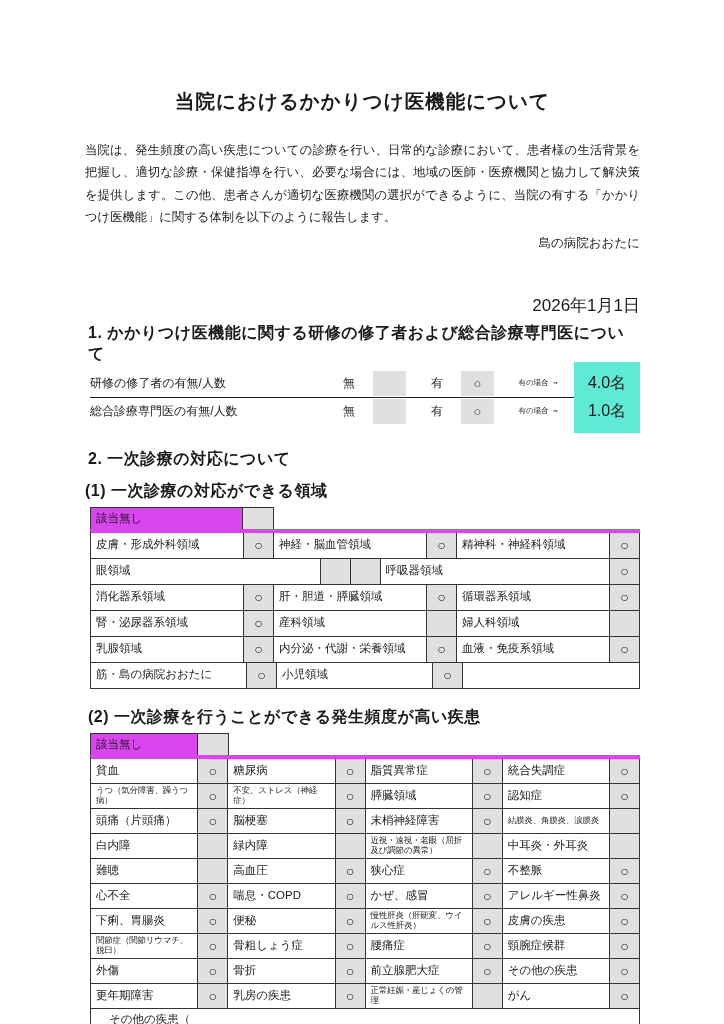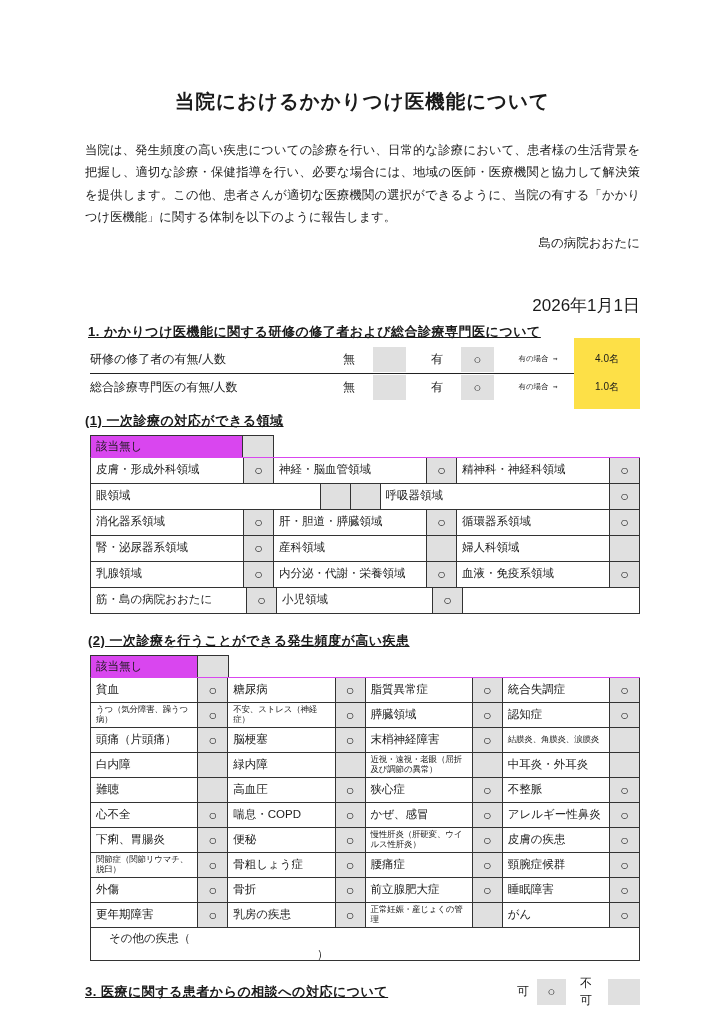--- a/index.html
+++ b/index.html
@@ -7,45 +7,45 @@
   .page {
     width:724px; height:1024px; background:#ffffff; color:#1a1a1a;
     font-family:"Liberation Sans","DejaVu Sans",sans-serif;
     padding:88px 84px 0 85px; overflow:hidden; position:relative;
   }
   .title { font-size:19.5px; font-weight:bold; text-align:center; margin:0; letter-spacing:1px; }
   .intro { margin:24px 0 0 0; font-size:12.3px; line-height:1.82; text-align:justify; }
   .rightline { text-align:right; }
   .hospital { margin-top:6px; font-size:12.5px; }
   .date { margin-top:42px; font-size:17px; }
-  .h { font-size:13px; font-weight:bold; letter-spacing:0.5px;text-decoration:underline; }
+  .h { font-size:16px; font-weight:bold; letter-spacing:0.5px; }
   .h1 { margin-top:6px; margin-left:3px; }
   .h2 { margin-top:24px; margin-left:3px; }
   .sub { margin-top:11px; font-weight:bold; }
 
   
   .s1table { margin:5px 0 0 5px; width:550px; }
   .s1row { display:flex; align-items:center; height:27px; font-size:12px; }
   .s1label { flex:1; }
   .s1opt { width:30px; }
   .gcell { width:33px; height:25px; background:#e0e0e0; display:flex; align-items:center; justify-content:center; font-size:13px; }
   .s1yu { margin-left:25px; }
   .s1cond { width:60px; font-size:7.5px; text-align:center; margin:0 6px 0 14px; white-space:nowrap;font-family:Liberation Mono, monospace; }
-  .s1count { width:66px; height:43px; background:#fde047; display:flex; align-items:center; justify-content:center; font-size:10px; }
+  .s1count { width:66px; height:43px; background:#5eead4; display:flex; align-items:center; justify-content:center; font-size:16px; }
   .s1sep { border-top:1.5px solid #222; }
 
   
   .none-box { display:flex; height:22px; border:1px solid #333; border-bottom:none; margin:5px 0 0 5px; background:#d946ef; }
   .none-box .nl { flex:1; display:flex; align-items:center; padding-left:5px; font-size:11.5px; border-right:1px solid #333; }
   .none-box .nm { width:30px; background:#e0e0e0; display:flex; align-items:center; justify-content:center; font-size:13px; }
   .none1 { width:184px; }
   .none2 { width:139px; }
 
   
-  .grid { width:550px; margin-left:5px; border-top:1px solid #d946ef; border-left:1px solid #333; }
+  .grid { width:550px; margin-left:5px; border-top:4px solid #d946ef; border-left:1px solid #333; }
   .grid-row { display:flex; }
   .grid1 .grid-row { min-height:26px; }
   .grid2 .grid-row { min-height:25px; }
   .cell { border-right:1px solid #333; border-bottom:1px solid #333; }
   .label-cell { flex:1 1 0; display:flex; align-items:center; padding:1px 3px 1px 5px; font-size:11.5px; line-height:1.15; }
   .label-cell.small { font-size:8.5px; letter-spacing:-0.2px; }
   .mark-cell { flex:0 0 30px; background:#e0e0e0; display:flex; align-items:center; justify-content:center; font-size:14px; }
   .empty-pair { flex:1 1 30px; background:#fff; }
 
   .other-row { width:550px; margin-left:5px; border:1px solid #333; border-top:none; font-size:11.5px; padding:3px 6px 2px 18px; height:33px; }
@@ -88,20 +88,21 @@
       <div class="s1label">総合診療専門医の有無/人数</div>
       <div class="s1opt">無</div>
       <div class="gcell"></div>
       <div class="s1opt s1yu">有</div>
       <div class="gcell">○</div>
       <div class="s1cond">有の場合 ⇒</div>
       <div class="s1count">1.0名</div>
     </div>
   </div>
 
+  <div class="h h2">2. 一次診療の対応について</div>
 
   <div class="h sub">(1) 一次診療の対応ができる領域</div>
 
   <div class="none-box none1">
     <div class="nl">該当無し</div>
     <div class="nm"></div>
   </div>
   <div class="grid grid1">
       <div class="grid-row">
         <div class="cell label-cell">皮膚・形成外科領域</div>
@@ -238,21 +239,21 @@
         <div class="cell label-cell">頸腕症候群</div>
         <div class="cell mark-cell">○</div>
       </div>
       <div class="grid-row">
         <div class="cell label-cell">外傷</div>
         <div class="cell mark-cell">○</div>
         <div class="cell label-cell">骨折</div>
         <div class="cell mark-cell">○</div>
         <div class="cell label-cell">前立腺肥大症</div>
         <div class="cell mark-cell">○</div>
-        <div class="cell label-cell">睡眠障害</div>
+        <div class="cell label-cell">その他の疾患</div>
         <div class="cell mark-cell">○</div>
       </div>
       <div class="grid-row">
         <div class="cell label-cell">更年期障害</div>
         <div class="cell mark-cell">○</div>
         <div class="cell label-cell">乳房の疾患</div>
         <div class="cell mark-cell">○</div>
         <div class="cell label-cell small">正常妊娠・産じょくの管理</div>
         <div class="cell mark-cell"></div>
         <div class="cell label-cell">がん</div>

